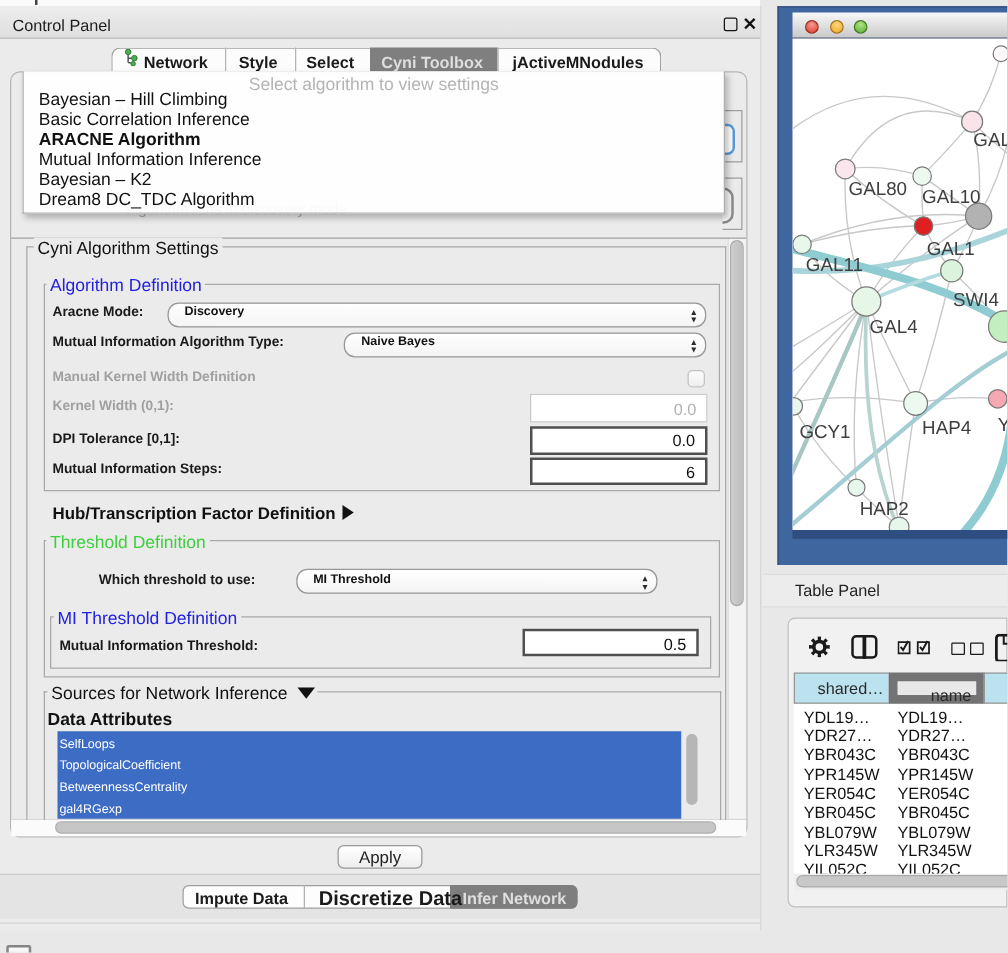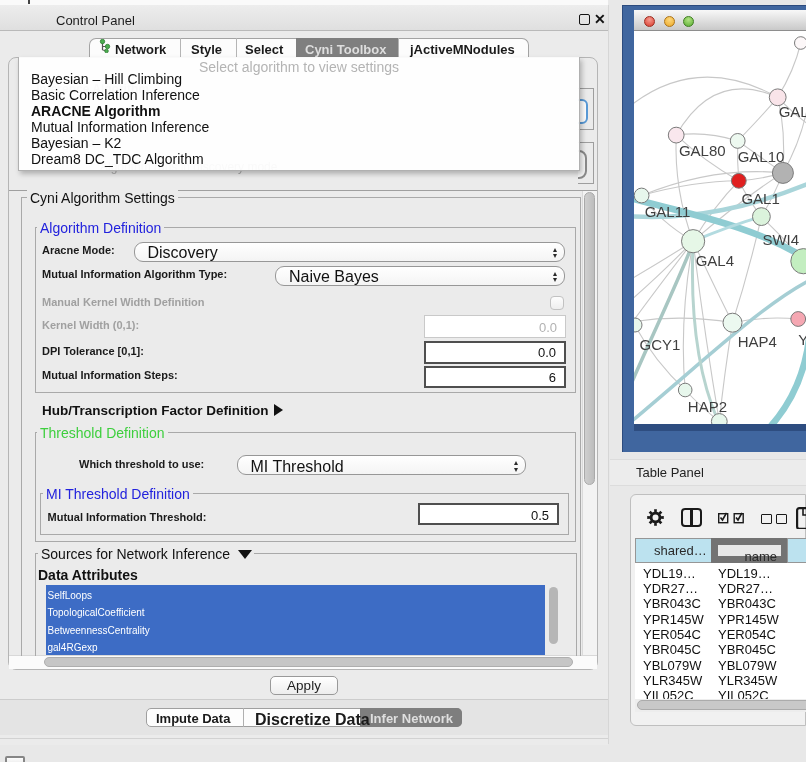--- a/index.html
+++ b/index.html
@@ -1,32 +1,32 @@
 <!DOCTYPE html>
 <html><head><meta charset="utf-8">
 <style>
 html,body{margin:0;padding:0;}
 body{width:806px;height:762px;background:#e8e8e8;font-family:"Liberation Sans",sans-serif;position:relative;overflow:hidden;}
 .abs{position:absolute;}
 .lbl{font-size:11px;font-weight:bold;color:#1a1a1a;white-space:nowrap;}
 .dis{color:#a0a0a0;}
-.combo{position:absolute;background:linear-gradient(#ffffff,#f4f4f4);border:1px solid #979797;border-radius:9px;font-size:16px;color:#111;}
+.combo{position:absolute;background:linear-gradient(#ffffff,#f4f4f4);border:1px solid #979797;border-radius:9px;font-size:10px;color:#111;font-weight:bold;}
 .fs{position:absolute;border:1px solid #a9a9a9;}
 .leg{position:absolute;background:#ebebeb;padding:0 3px;font-size:12.5px;white-space:nowrap;}
 .fld{position:absolute;background:#fff;font-size:13px;text-align:right;}
 </style></head>
 <body>
 
 <div class="abs" style="left:0;top:0;width:608px;height:5px;background:#fafafa;"></div>
 <div class="abs" style="left:28px;top:0;width:2px;height:4px;background:#444;"></div>
 <div class="abs" style="left:0;top:5px;width:608px;height:740px;background:#ebebeb;"></div>
 <div class="abs" style="left:608px;top:5px;width:1px;height:739px;background:#d6d6d6;"></div>
 
 <div class="abs" style="left:0;top:5px;width:608px;height:25px;background:linear-gradient(#ededed,#dfdfdf);border-bottom:1px solid #b9b9b9;"></div>
-<div class="abs" style="left:10px;top:13px;font-size:13px;color:#1c1c1c;margin-left:46px;">Control Panel</div>
+<div class="abs" style="left:10px;top:13px;font-size:13px;color:#1c1c1c;">Control Panel</div>
 <div class="abs" style="left:579px;top:14px;width:9px;height:9px;border:1.6px solid #141414;border-radius:2px;"></div>
 <div class="abs" style="left:594px;top:11px;font-size:14px;font-weight:900;color:#111;">✕</div>
 
 <div class="abs" style="left:88.5px;top:38px;width:438.5px;height:20px;background:#fcfcfc;border:1px solid #a3a3a3;border-bottom:none;border-radius:7px 7px 0 0;"></div>
 <div class="abs" style="left:180px;top:38px;width:1px;height:20px;background:#b5b5b5;"></div>
 <div class="abs" style="left:236px;top:38px;width:1px;height:20px;background:#b5b5b5;"></div>
 <div class="abs" style="left:296px;top:38px;width:102px;height:20px;background:#7f7f7f;"></div>
 <div class="abs" style="left:398px;top:38px;width:1px;height:20px;background:#b5b5b5;"></div>
 
 <svg class="abs" style="left:99px;top:39px;" width="12" height="14" viewBox="0 0 12 14">

